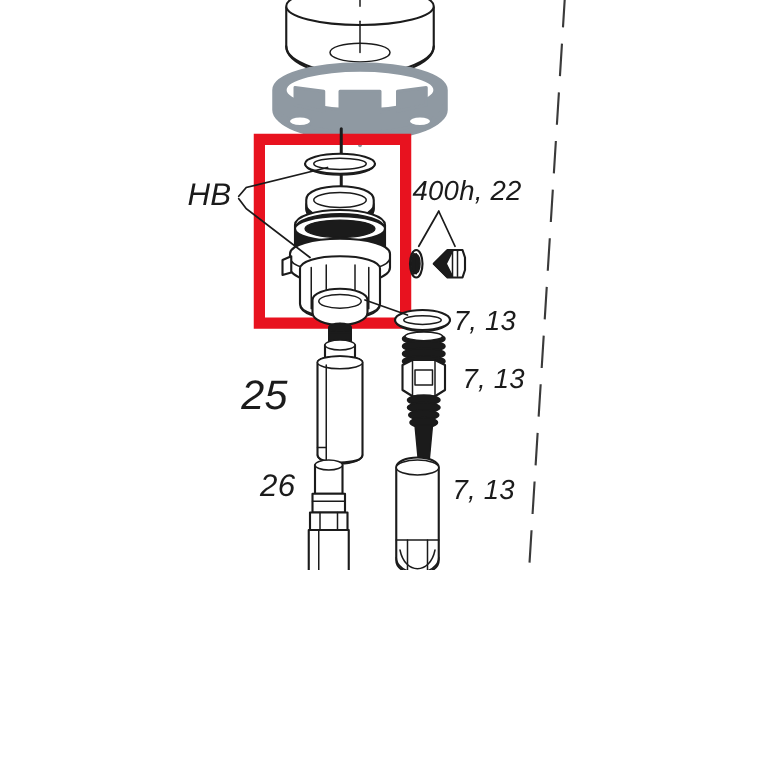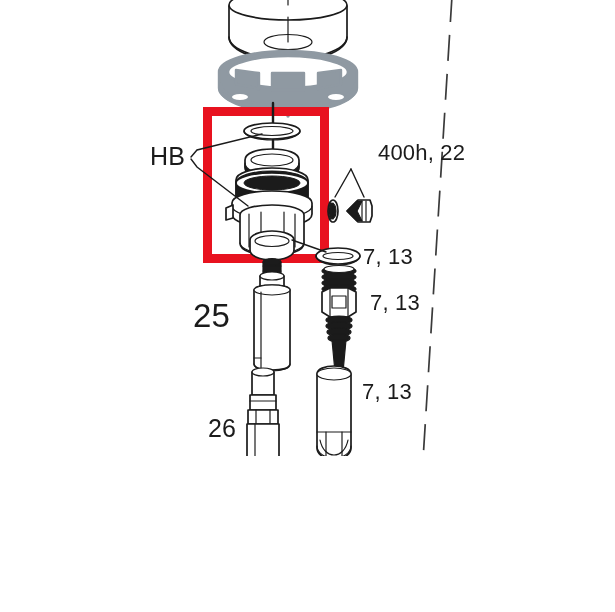--- a/index.html
+++ b/index.html
@@ -10,44 +10,45 @@
   }
   body {
     font-family: "Liberation Sans", sans-serif;
   }
   #stage {
     position: relative;
     width: 615px;
     height: 456px;
     background: #ffffff;
     overflow: hidden;
+    font-style: italic;
   }
   #art {
     position: absolute;
     left: 0;
     top: 0;
     width: 615px;
     height: 612px;
   }
   .lbl {
     position: absolute;
     color: #1b1b1b;
     font-family: "Liberation Sans", sans-serif;
     font-weight: 400;
     white-space: nowrap;
     line-height: 1;
     letter-spacing: 0.2px;
   }
   .lbl-hb    { left: 150px; top: 144px; font-size: 25px; }
-  .lbl-400h  { left: 330px; top: 142px; font-size: 22px; padding-left: 48px; }
+  .lbl-400h  { left: 330px; top: 142px; font-size: 22px; }
   .lbl-713a  { left: 363px; top: 246px; font-size: 22px; }
   .lbl-713b  { left: 370px; top: 292px; font-size: 22px; }
   .lbl-713c  { left: 362px; top: 381px; font-size: 22px; }
   .lbl-25    { left: 193px; top: 299px; font-size: 33px; }
-  .lbl-26    { left: 208px; top: 416px; font-size: 25px; }
+  .lbl-26    { left: 208px; top: 377px; font-size: 25px; }
 </style>
 </head>
 <body>
 
 <div id="stage">
 
   <svg id="art" viewBox="0 0 615 612" xmlns="http://www.w3.org/2000/svg">
 
     <defs>
       <style>

